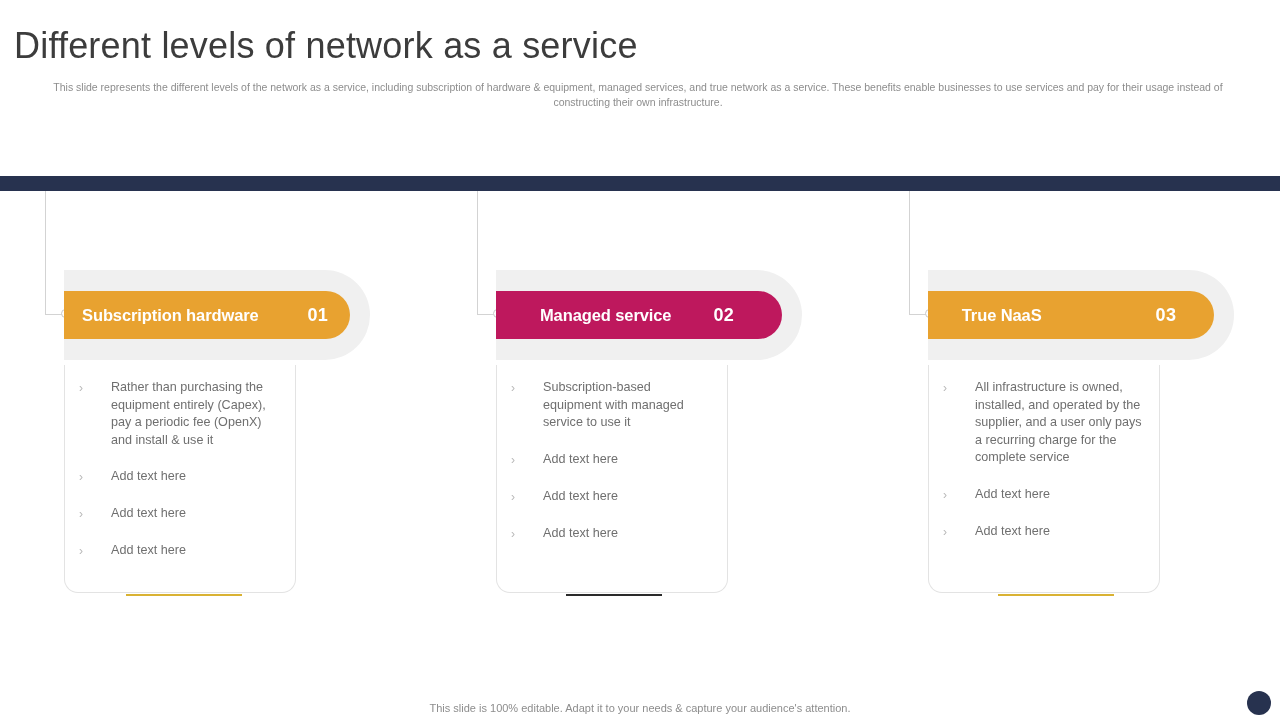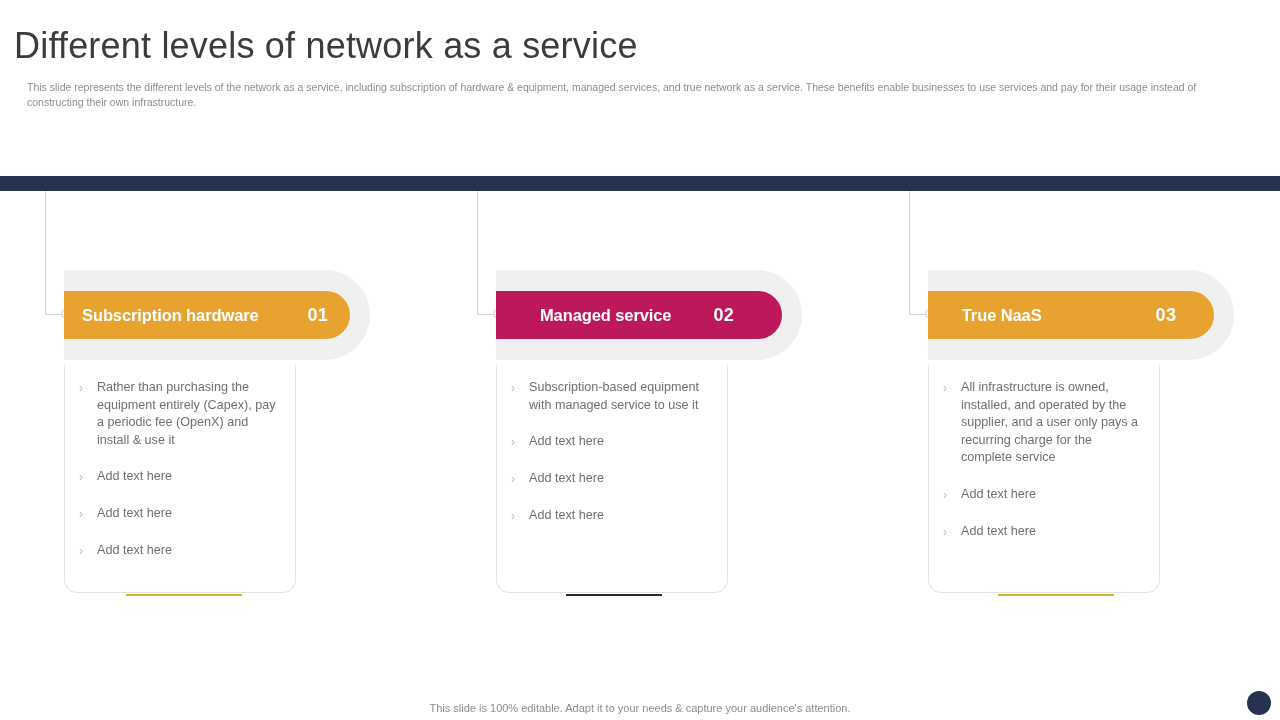--- a/index.html
+++ b/index.html
@@ -29,20 +29,21 @@
   }
   .slide-subtitle {
     position: absolute;
     left: 27px;
     top: 80px;
     width: 1222px;
     font-size: 10.5px;
     line-height: 15px;
     font-weight: 400;
     color: #8d8d8d;
+    text-align: center;
   }
 
   
   .navy-bar {
     position: absolute;
     left: 0;
     top: 176px;
     width: 1280px;
     height: 15px;
     background: #27324f;
@@ -147,20 +148,21 @@
     font-size: 12px;
     line-height: 18px;
     color: #b9b9b9;
     font-family: "Liberation Sans", sans-serif;
   }
   .bullet-text {
     flex: 1 1 auto;
     font-size: 12.6px;
     line-height: 17.6px;
     color: #6f6f6f;
+    margin-left: 14px;
   }
   .card-accent {
     position: absolute;
     height: 2px;
   }
 
   
   .footer-note {
     position: absolute;
     left: 0;

